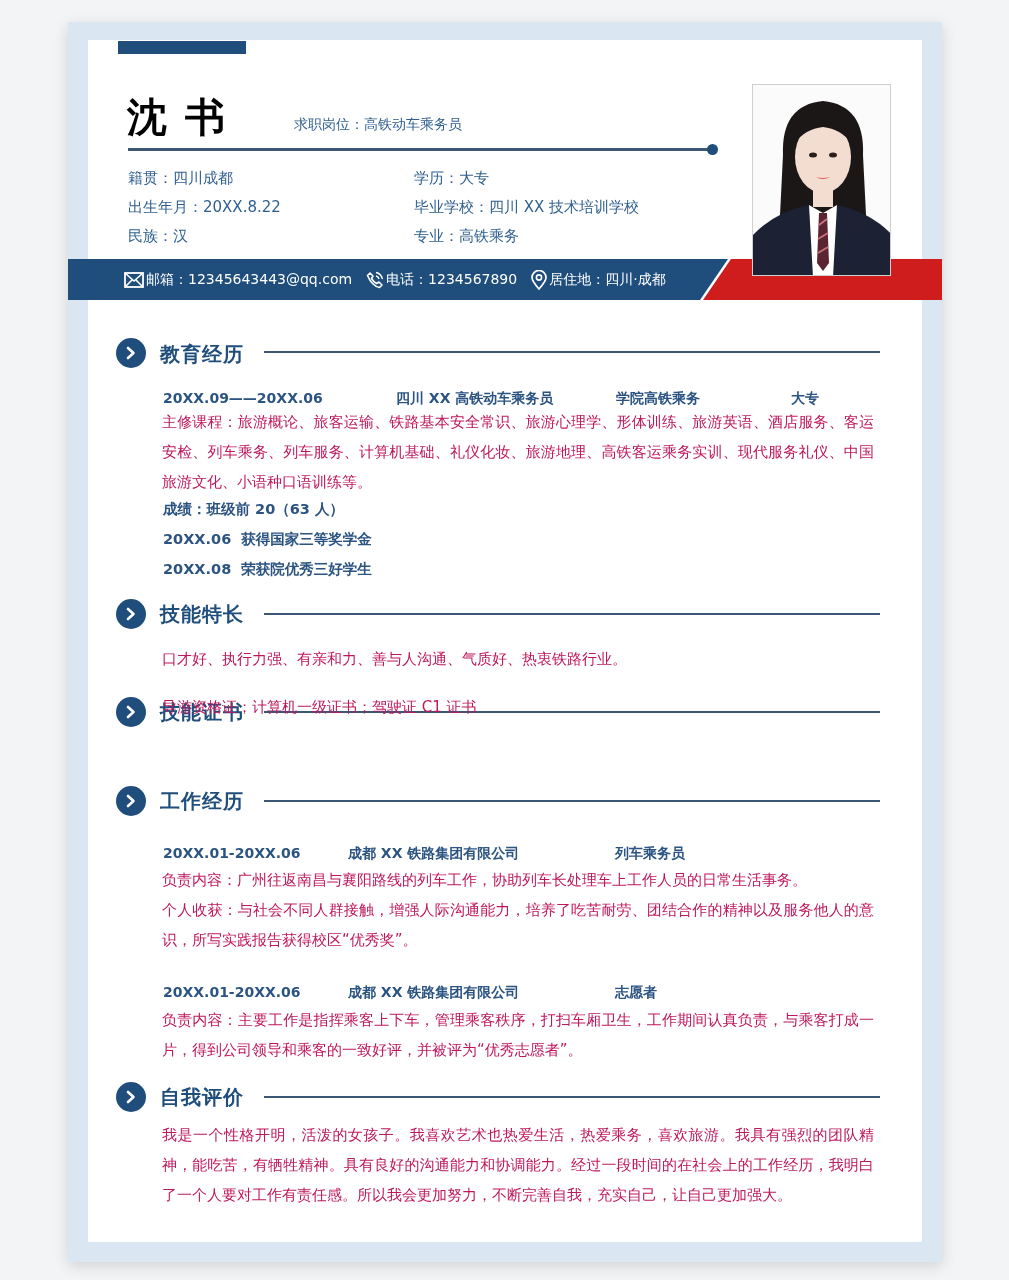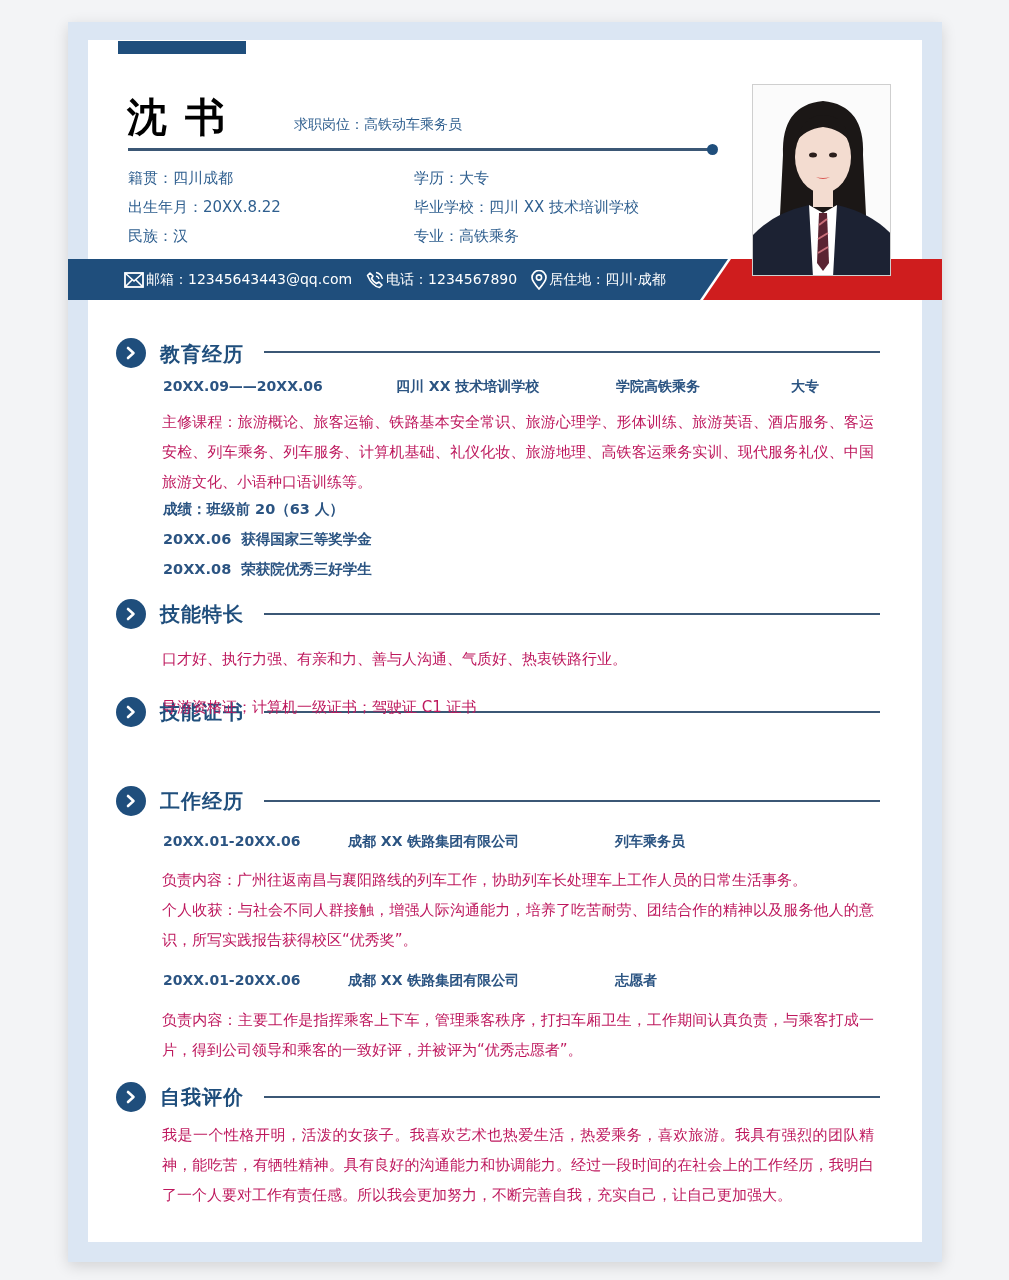--- a/index.html
+++ b/index.html
@@ -84,21 +84,21 @@
       display: flex; align-items: center; justify-content: center;
     }
     .sec-title {
       margin-left: 14px; font-size: 20px; font-weight: bold; color: #1f4e7c;
       letter-spacing: 1px;
     }
     .sec-line {
       position: absolute; left: 264px; width: 616px; height: 2px; background: #3b5775;
     }
     .row-bold {
-      position: absolute; font-size: 14px; font-weight: bold; color: #2b5482;
+      position: absolute; font-size: 14px; font-weight: bold; color: #2b5482; margin-top: 12px;
     }
     .para {
       position: absolute; left: 162px; width: 712px;
       font-size: 15px; color: #be185d; line-height: 30px;
       text-align: justify;
     }
     .award {
       position: absolute; left: 163px; font-size: 14.5px; font-weight: bold; color: #2b5482; text-align: center;
     }
   </style>
@@ -169,21 +169,21 @@
   <div class="sec-icon">
     <svg width="12" height="14" viewBox="0 0 12 14">
         <path d="M3 2 L8.5 7 L3 12" fill="none" stroke="#fff" stroke-width="2.6" stroke-linecap="round" stroke-linejoin="round"></path>
       </svg>
   </div>
   <div class="sec-title">教育经历</div>
 </div>
 <div class="sec-line" style="top:351px;"></div>
 
 <div class="row-bold" style="left:163px;top:378px;">20XX.09——20XX.06</div>
-<div class="row-bold" style="left:396px;top:378px;">四川 XX 技术培训学校</div>
+<div class="row-bold" style="left:396px;top:378px;">四川 XX 高铁动车乘务员</div>
 <div class="row-bold" style="left:616px;top:378px;">学院高铁乘务</div>
 <div class="row-bold" style="left:791px;top:378px;">大专</div>
 
 <div class="para" style="top:407px;">主修课程：旅游概论、旅客运输、铁路基本安全常识、旅游心理学、形体训练、旅游英语、酒店服务、客运安检、列车乘务、列车服务、计算机基础、礼仪化妆、旅游地理、高铁客运乘务实训、现代服务礼仪、中国旅游文化、小语种口语训练等。</div>
 
 <div class="award" style="top:500px;">成绩：班级前 20（63 人）</div>
 <div class="award" style="top:530px;white-space:pre;">20XX.06  获得国家三等奖学金</div>
 <div class="award" style="top:560px;white-space:pre;">20XX.08  荣获院优秀三好学生</div>
 
 <div class="sec-head" style="top:598px;">

